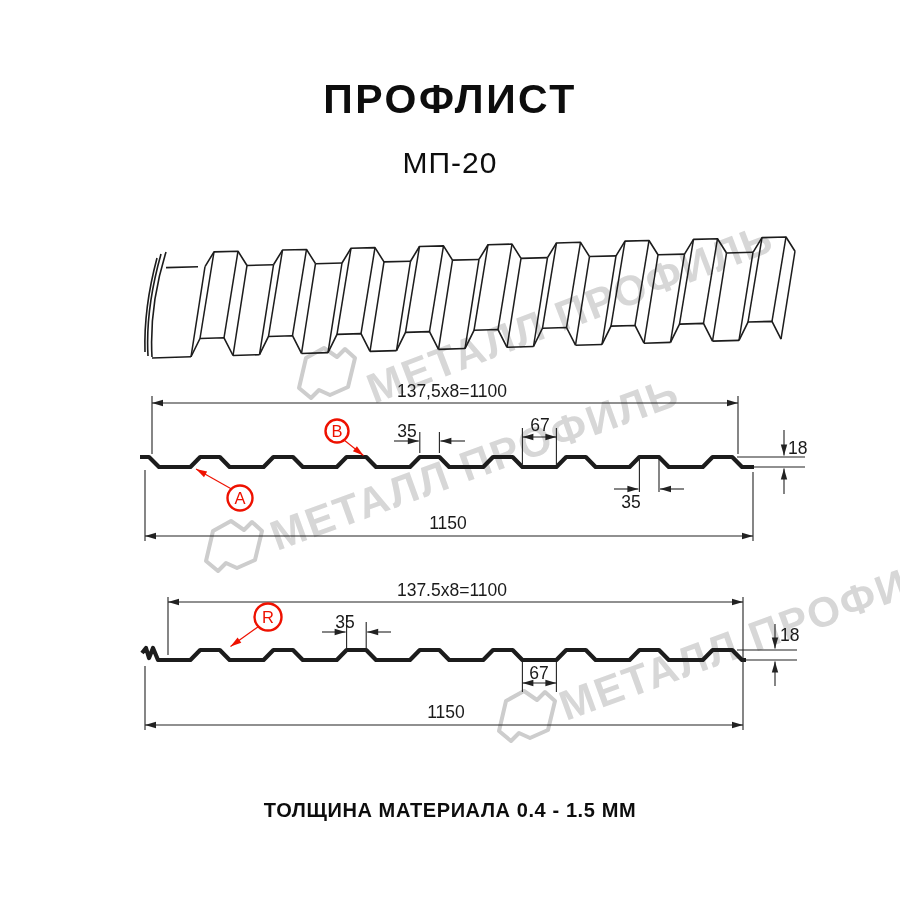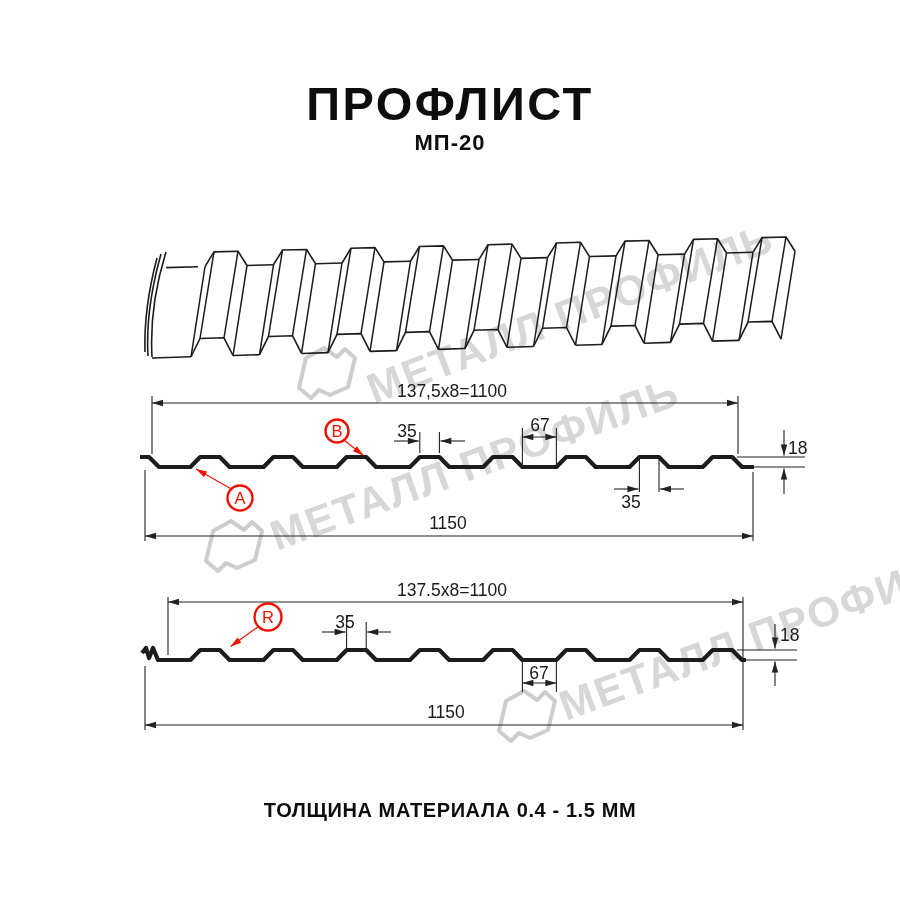--- a/index.html
+++ b/index.html
@@ -1,19 +1,19 @@
 <!DOCTYPE html>
 <html><head>
 <meta charset="utf-8">
 <style>
   html,body{margin:0;padding:0;background:#ffffff;}
   body{width:900px;height:900px;position:relative;font-family:"Liberation Sans",sans-serif;overflow:hidden;}
   .abs{position:absolute;left:0;width:100%;text-align:center;color:#0d0d0d;}
-  .title{top:76px;font-size:47px;font-weight:bold;letter-spacing:2.5px;}
-  .subtitle{top:130px;font-size:22px;font-weight:bold;letter-spacing:1px;}
+  .title{top:76px;font-size:41px;font-weight:bold;letter-spacing:2.5px;}
+  .subtitle{top:146px;font-size:30px;font-weight:normal;letter-spacing:1px;}
   .footer{top:799px;font-size:20px;font-weight:bold;letter-spacing:0.6px;}
   svg{position:absolute;left:0;top:0;}
   .dim{font-size:17.5px;fill:#1a1a1a;}
   .redletter{font-size:16.5px;fill:#ee1100;font-weight:normal;}
   .wmtext{font-size:42px;font-weight:bold;fill:#d7d7d7;letter-spacing:2px;}
   .wmlogo{fill:none;stroke:#cdcdcd;stroke-width:4;stroke-linejoin:round;}
   .redcircle{fill:none;stroke:#ee1100;stroke-width:2.4;}
 </style>
 </head>
 <body>

